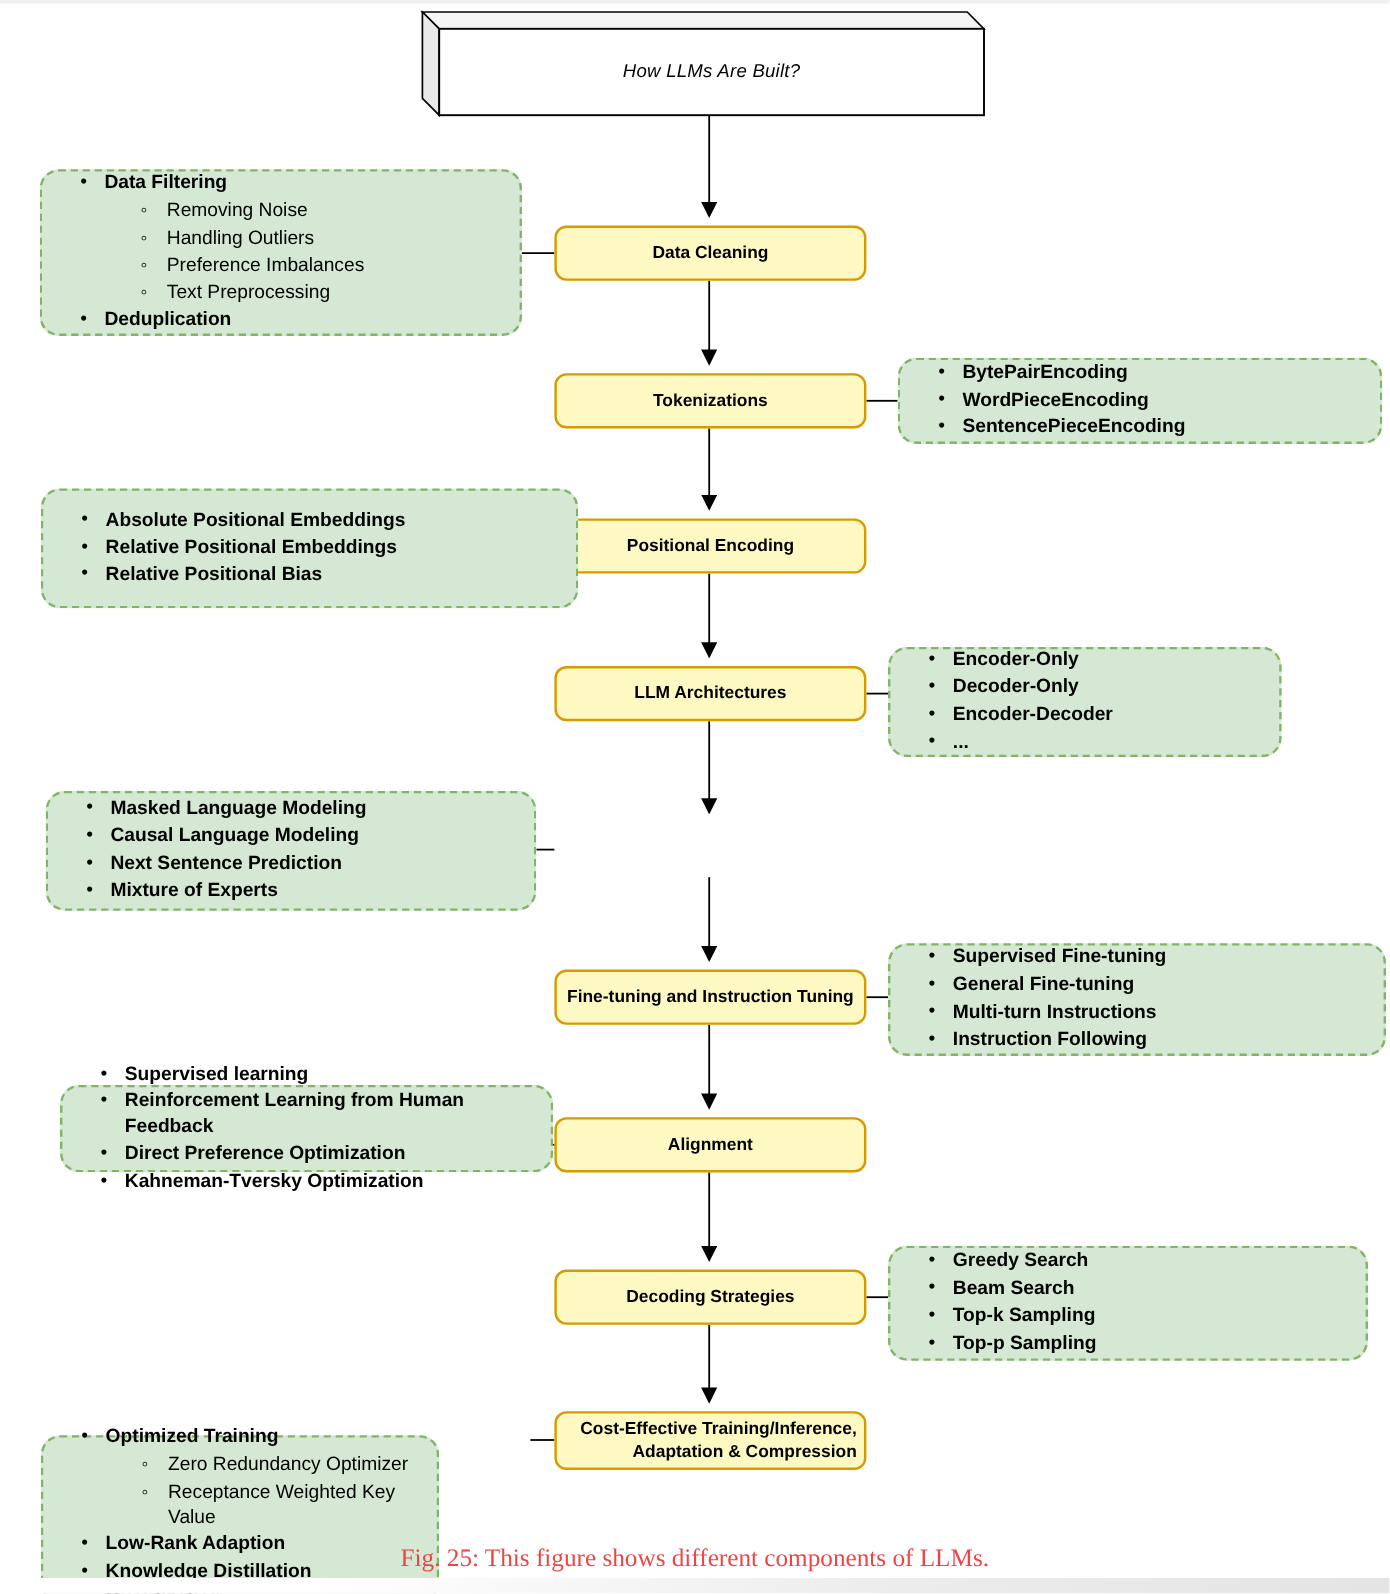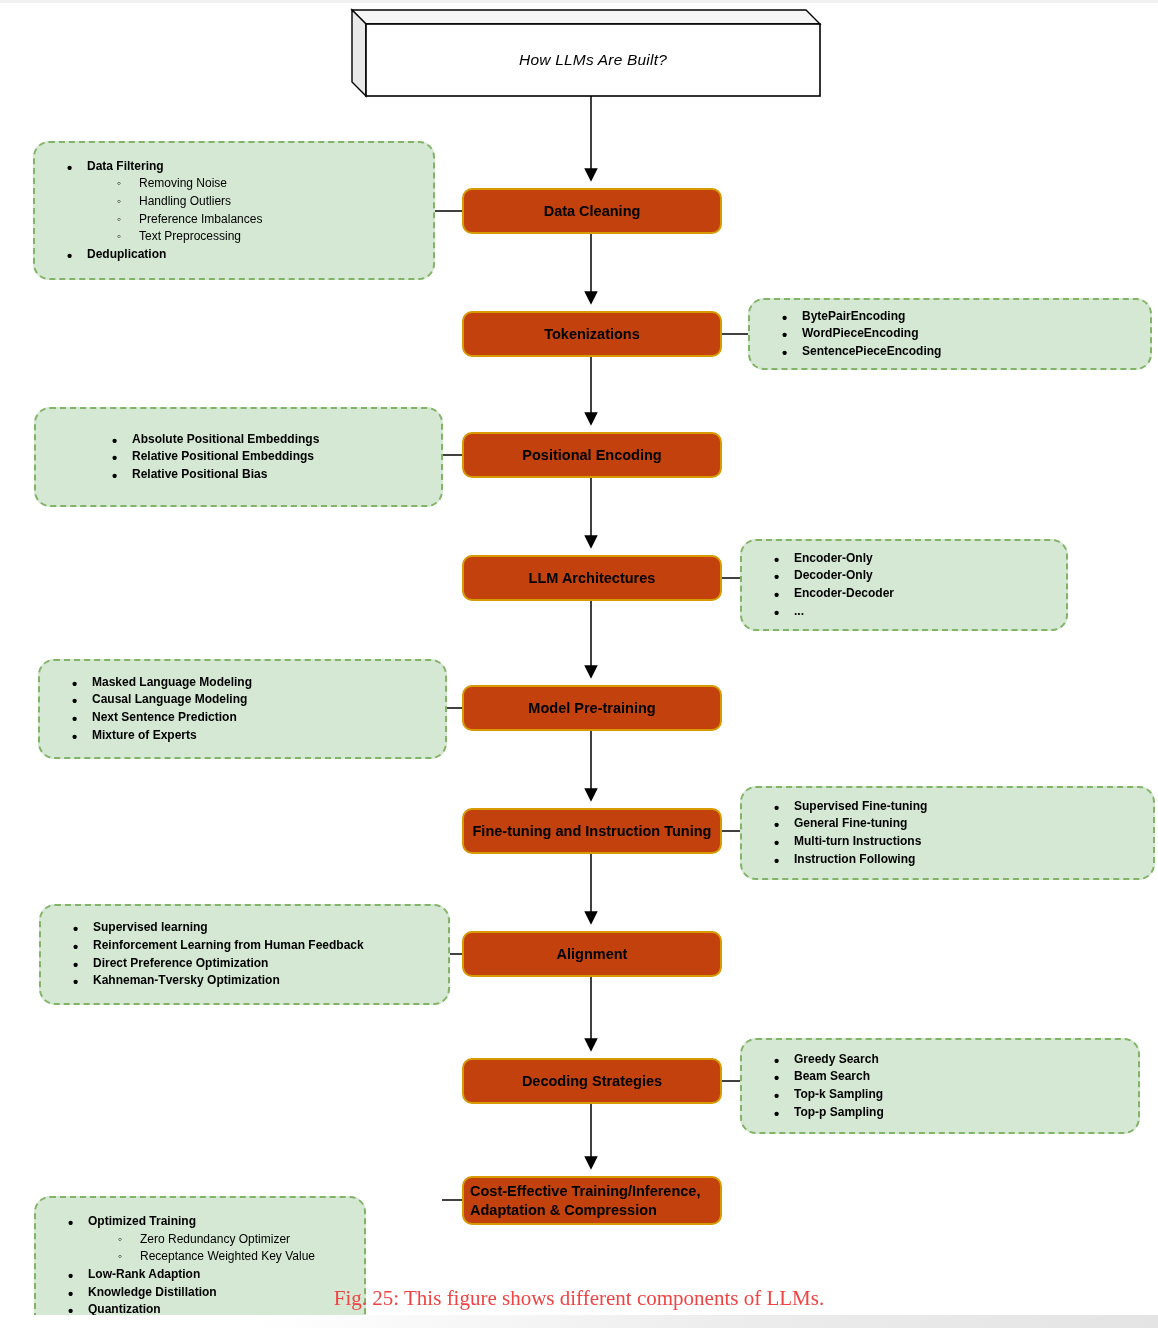--- a/index.html
+++ b/index.html
@@ -15,33 +15,33 @@
   
   .title-face{
     position:absolute;left:366px;top:24px;width:454px;height:72px;
     display:flex;align-items:center;justify-content:center;
     font-weight:400;font-style:italic;font-size:15.5px;letter-spacing:.2px;
   }
 
   
   .stage{
     position:absolute;left:462px;width:260px;height:46px;
-    background:#c2410c;border:2px solid #d79b00;border-radius:10px;
+    background:#fef9c3;border:2px solid #d79b00;border-radius:10px;
     box-sizing:border-box;display:flex;align-items:center;justify-content:center;
-    text-align:left;
+    text-align:right;
   }
   .stage span{font-weight:700;font-size:14.5px;line-height:1.25;display:inline-block;max-width:246px;}
   .stage.twoline span{max-width:244px;}
 
   
   .note{
     position:absolute;background:#d5e8d4;border:2px dashed #82b366;border-radius:16px;
     box-sizing:border-box;display:flex;flex-direction:column;justify-content:center;
   }
-  .nl{list-style:none;margin:0;padding:0;font-size:12px;line-height:1.3;}
+  .nl{list-style:none;margin:0;padding:0;font-size:16px;line-height:1.3;}
   .nl li{position:relative;margin:2px 0;}
   li.l1{padding-left:52px;font-weight:700;}
   li.l1::before{content:"\2022";position:absolute;left:32px;top:-1px;font-weight:700;font-size:15px;}
   li.l2{padding-left:104px;font-weight:400;}
   li.l2::before{content:"\25E6";position:absolute;left:82px;top:0;font-weight:700;}
 
   .caption{
     position:absolute;left:0;top:1286px;width:100%;text-align:center;
     font-family:"Liberation Serif", serif;font-size:21px;color:#ef4444;
   }
@@ -99,23 +99,20 @@
     </div>
   <div class="stage" style="top:311px">
       <span>Tokenizations</span>
     </div>
   <div class="stage" style="top:432px">
       <span>Positional Encoding</span>
     </div>
   <div class="stage" style="top:555px">
       <span>LLM Architectures</span>
     </div>
-  <div class="stage" style="top:685px">
-      <span>Model Pre-training</span>
-    </div>
   <div class="stage" style="top:808px">
       <span>Fine-tuning and Instruction Tuning</span>
     </div>
   <div class="stage" style="top:931px">
       <span>Alignment</span>
     </div>
   <div class="stage" style="top:1058px">
       <span>Decoding Strategies</span>
     </div>
   <div class="stage twoline" style="top:1176px;height:49px">
@@ -134,21 +131,21 @@
   </div>
 
   <div class="note" style="left:748px;top:298px;width:404px;height:72px;">
     <ul class="nl">
       <li class="l1">BytePairEncoding</li>
       <li class="l1">WordPieceEncoding</li>
       <li class="l1">SentencePieceEncoding</li>
     </ul>
   </div>
 
-  <div class="note" style="left:34px;top:407px;width:409px;height:100px;padding-left:44px;">
+  <div class="note" style="left:34px;top:407px;width:448px;height:100px;">
     <ul class="nl">
       <li class="l1">Absolute Positional Embeddings</li>
       <li class="l1">Relative Positional Embeddings</li>
       <li class="l1">Relative Positional Bias</li>
     </ul>
   </div>
 
   <div class="note" style="left:740px;top:539px;width:328px;height:92px;">
     <ul class="nl">
       <li class="l1">Encoder-Only</li>
@@ -169,21 +166,21 @@
 
   <div class="note" style="left:740px;top:786px;width:415px;height:94px;">
     <ul class="nl">
       <li class="l1">Supervised Fine-tuning</li>
       <li class="l1">General Fine-tuning</li>
       <li class="l1">Multi-turn Instructions</li>
       <li class="l1">Instruction Following</li>
     </ul>
   </div>
 
-  <div class="note" style="left:39px;top:904px;width:411px;height:101px;">
+  <div class="note" style="left:50px;top:904px;width:411px;height:73px;">
     <ul class="nl">
       <li class="l1">Supervised learning</li>
       <li class="l1">Reinforcement Learning from Human Feedback</li>
       <li class="l1">Direct Preference Optimization</li>
       <li class="l1">Kahneman-Tversky Optimization</li>
     </ul>
   </div>
 
   <div class="note" style="left:740px;top:1038px;width:400px;height:96px;">
     <ul class="nl">

